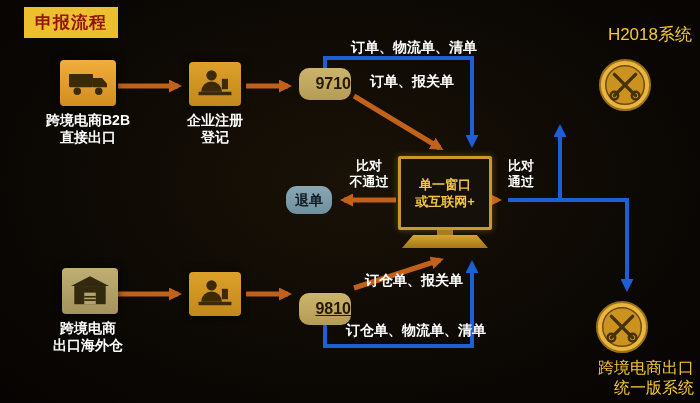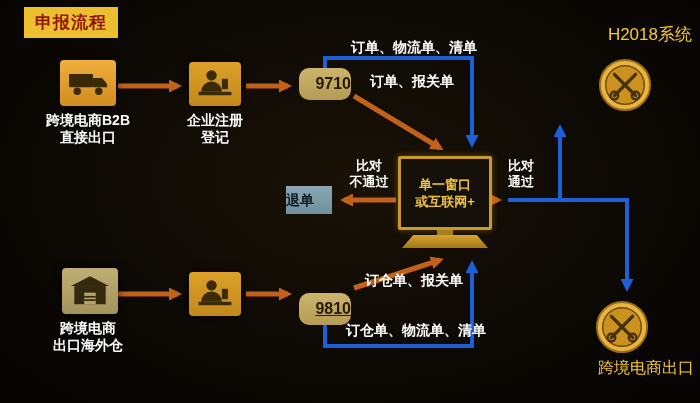--- a/index.html
+++ b/index.html
@@ -21,21 +21,21 @@
   .icon-box{position:absolute;border-radius:4px;display:flex;align-items:center;
     justify-content:center;box-shadow:0 0 8px rgba(0,0,0,.6);}
   .gold1{background:linear-gradient(#f0ae3c,#d18d1e);}
   .gold2{background:linear-gradient(#ddA02a,#c2881c);}
   .khaki{background:linear-gradient(#c0af74,#a3935c);}
   .code-box{position:absolute;width:52px;height:32px;background:linear-gradient(#cdb46c,#b59c56);
     color:#241a04;font-weight:bold;font-size:16px;text-align:right;line-height:32px;
     border-radius:10px;}
   .reject-box{position:absolute;left:286px;top:186px;width:46px;height:28px;
     background:linear-gradient(#8aa6b4,#70909f);color:#0e1a20;font-weight:bold;
-    font-size:14px;line-height:28px;border-radius:0;}
+    font-size:14px;text-align:center;line-height:28px;border-radius:11px;}
   .monitor{position:absolute;left:398px;top:156px;width:94px;}
   .monitor .screen{
     box-sizing:border-box;width:94px;height:74px;border:3px solid #c9992b;border-radius:2px;
     background:#16100a;color:#f2c440;font-size:13px;font-weight:bold;line-height:17px;
     display:flex;flex-direction:column;align-items:center;justify-content:center;
     box-shadow:0 0 7px rgba(240,180,60,.35);
   }
   .monitor .neck{width:16px;height:5px;background:#a87d1e;margin:0 auto;}
   .monitor .base{width:86px;height:13px;margin:0 auto;
     background:linear-gradient(#d8a52e,#a3761a);
@@ -179,15 +179,16 @@
         <path d="M17,17 L39,39"></path>
         <path d="M39,17 L17,39"></path>
         <circle cx="17" cy="39" r="4" stroke-width="2.5"></circle>
         <circle cx="39" cy="39" r="4" stroke-width="2.5"></circle>
       </g>
       <circle cx="28" cy="28" r="2.2" fill="#46320a"></circle>
     </svg>
   </div>
   <div class="sys-label" style="left:550px;top:358px;width:144px;font-size:16px;line-height:20px;">
     <div>跨境电商出口</div>
+    <div>统一版系统</div>
   </div>
 
 </div>
 
 </body></html>

